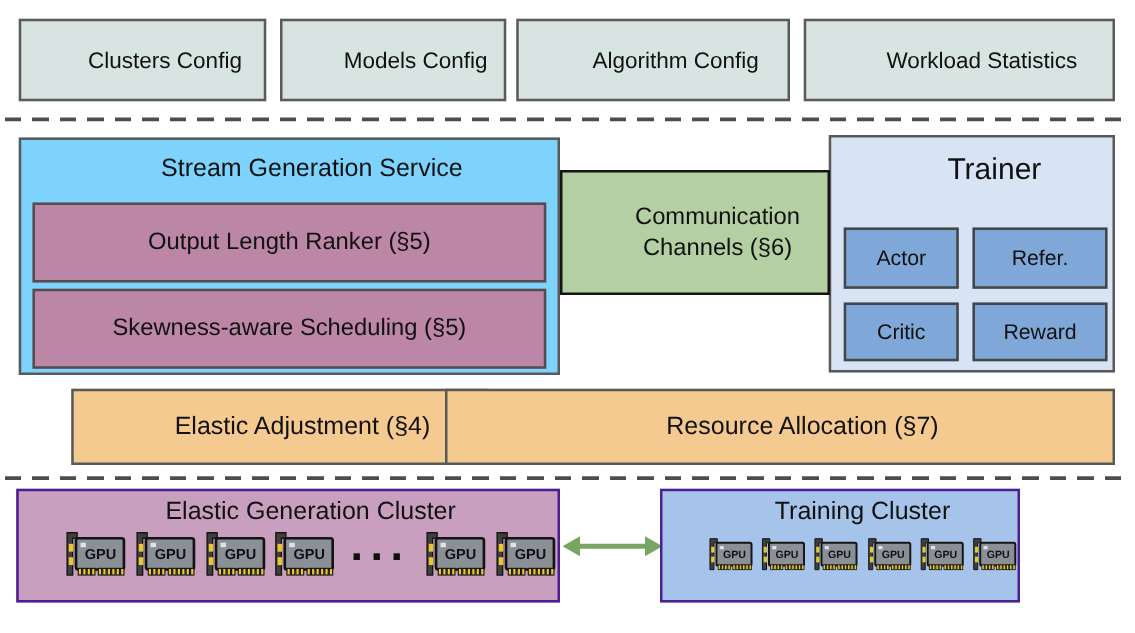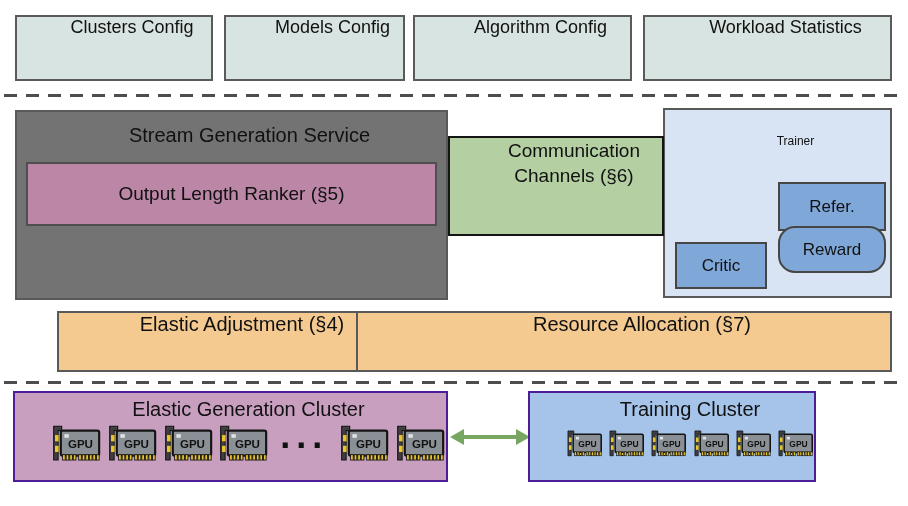--- a/index.html
+++ b/index.html
@@ -1,44 +1,44 @@
 <!DOCTYPE html>
 <html><head>
 <meta charset="utf-8">
 <style>
   html,body{margin:0;padding:0;background:#fff;}
   .canvas{
     position:relative;width:908px;height:506px;background:#ffffff;
     font-family:"Liberation Sans", sans-serif;color:#111;overflow:hidden;
   }
-  .box{position:absolute;box-sizing:border-box;display:flex;align-items:flex-start;justify-content:center;text-align:center;padding-left:36px;}
+  .box{position:absolute;box-sizing:border-box;display:flex;align-items:center;justify-content:center;text-align:center;padding-left:36px;}
   
   .config{background:#d8e4e1;border:2px solid #5a5a5a;font-size:18px;}
   
   .dashed{position:absolute;left:4px;width:900px;height:3px;
     background:repeating-linear-gradient(90deg,#4d4d4d 0 13px,transparent 13px 22px);}
   
-  .sgs{left:15px;top:110px;width:433px;height:190px;background:#737373;border:2px solid #595959;
+  .sgs{left:15px;top:110px;width:433px;height:190px;background:#7dd3fc;border:2px solid #595959;
     display:block;}
   .sgs-title{margin-top:12px;font-size:20px;text-align:center;}
   .module{position:absolute;left:9px;right:9px;height:60px;background:#bc86a6;border:2px solid #4f4f4f;
     display:flex;align-items:center;justify-content:center;font-size:19px;}
   .module.m0{top:50px;}
   .module.m1{top:119px;}
   
   .comm{left:448px;top:136px;width:216px;height:100px;background:#b4cfa2;border:2px solid #141414;
     font-size:19px;line-height:1.32;z-index:5;}
   
   .trainer{left:663px;top:108px;width:229px;height:190px;background:#d8e4f4;border:2px solid #595959;display:block;}
-  .trainer-title{margin-top:24px;font-size:12px;text-align:center;}
+  .trainer-title{margin-top:12px;font-size:24px;text-align:center;}
   .worker{position:absolute;background:#7fa8d9;border:2px solid #464646;display:flex;align-items:center;justify-content:center;font-size:17px;}
   .w-actor{left:10px;top:72px;width:88px;height:45px;}
   .w-refer{left:113px;top:72px;width:104px;height:45px;}
   .w-critic{left:10px;top:132px;width:88px;height:43px;}
-  .w-reward{left:113px;top:116px;width:104px;height:43px;border-radius:17px;}
+  .w-reward{left:113px;top:132px;width:104px;height:43px;}
   
   .orange{background:#f4ca90;border:2px solid #595959;font-size:20px;top:311px;height:61px;}
   
   .cluster{top:391px;height:91px;display:block;border:2px solid #4c1d95;}
   .cluster.elastic{left:13px;width:435px;background:#c99fc0;}
   .cluster.training{left:528px;width:288px;background:#a6c4ea;}
   .cluster-title{margin-top:5px;font-size:20px;text-align:center;}
   .gpu-row{display:flex;align-items:center;justify-content:center;gap:5px;margin-top:1px;}
   .gpu-dots{font-weight:bold;font-size:36px;letter-spacing:6px;line-height:10px;align-self:center;margin-top:-16px;padding:0 6px;}
   
@@ -62,31 +62,37 @@
     <span>Workload Statistics</span>
   </div>
 
   <div class="dashed" style="top:94px;"></div>
 
   <div class="box sgs">
     <div class="sgs-title">Stream Generation Service</div>
     <div class="module m0">
       <span>Output Length Ranker (§5)</span>
     </div>
+    <div class="module m1">
+      <span>Skewness-aware Scheduling (§5)</span>
+    </div>
   </div>
 
   <div class="box comm">
     <span>
       <span>Communication</span><br>
       <span>Channels (§6)</span>
     </span>
   </div>
 
   <div class="box trainer">
     <div class="trainer-title">Trainer</div>
+    <div class="worker w-actor">
+      <span>Actor</span>
+    </div>
     <div class="worker w-refer">
       <span>Refer.</span>
     </div>
     <div class="worker w-critic">
       <span>Critic</span>
     </div>
     <div class="worker w-reward">
       <span>Reward</span>
     </div>
   </div>

